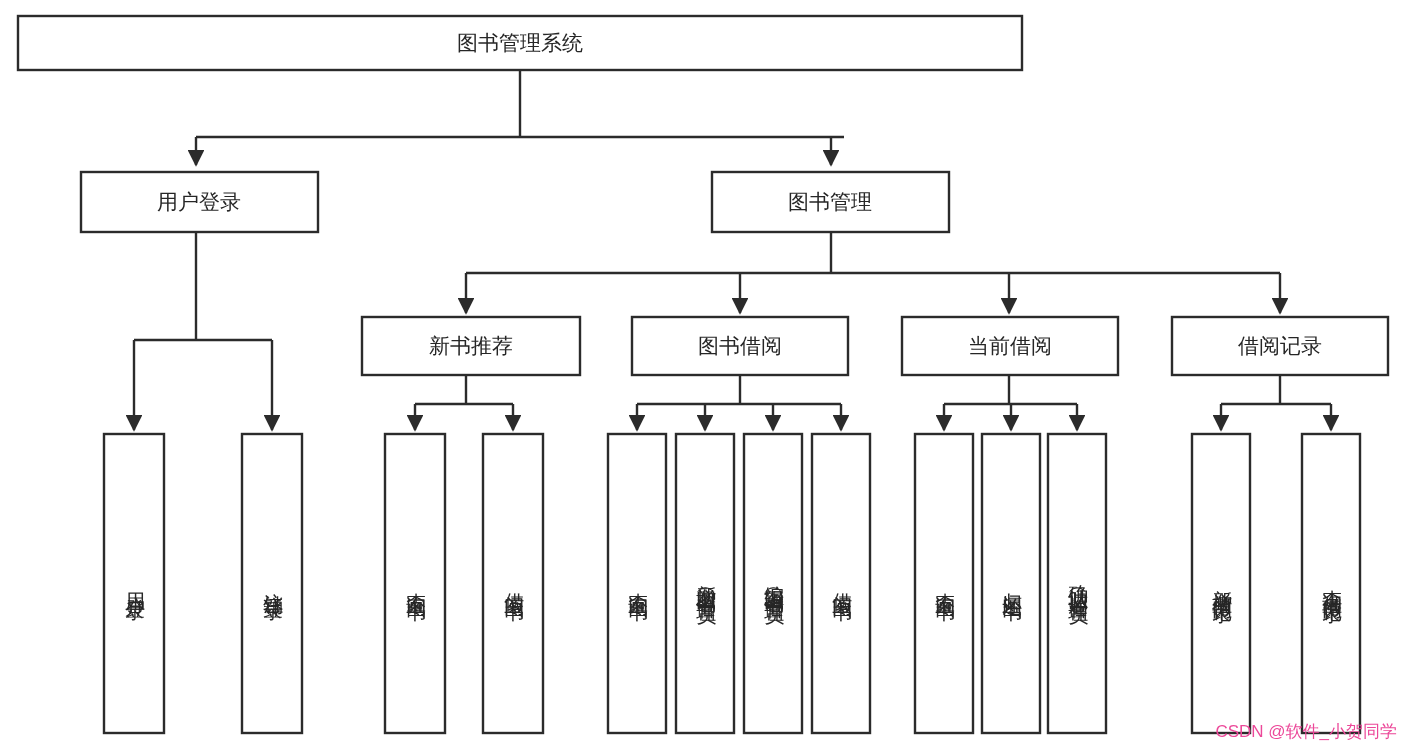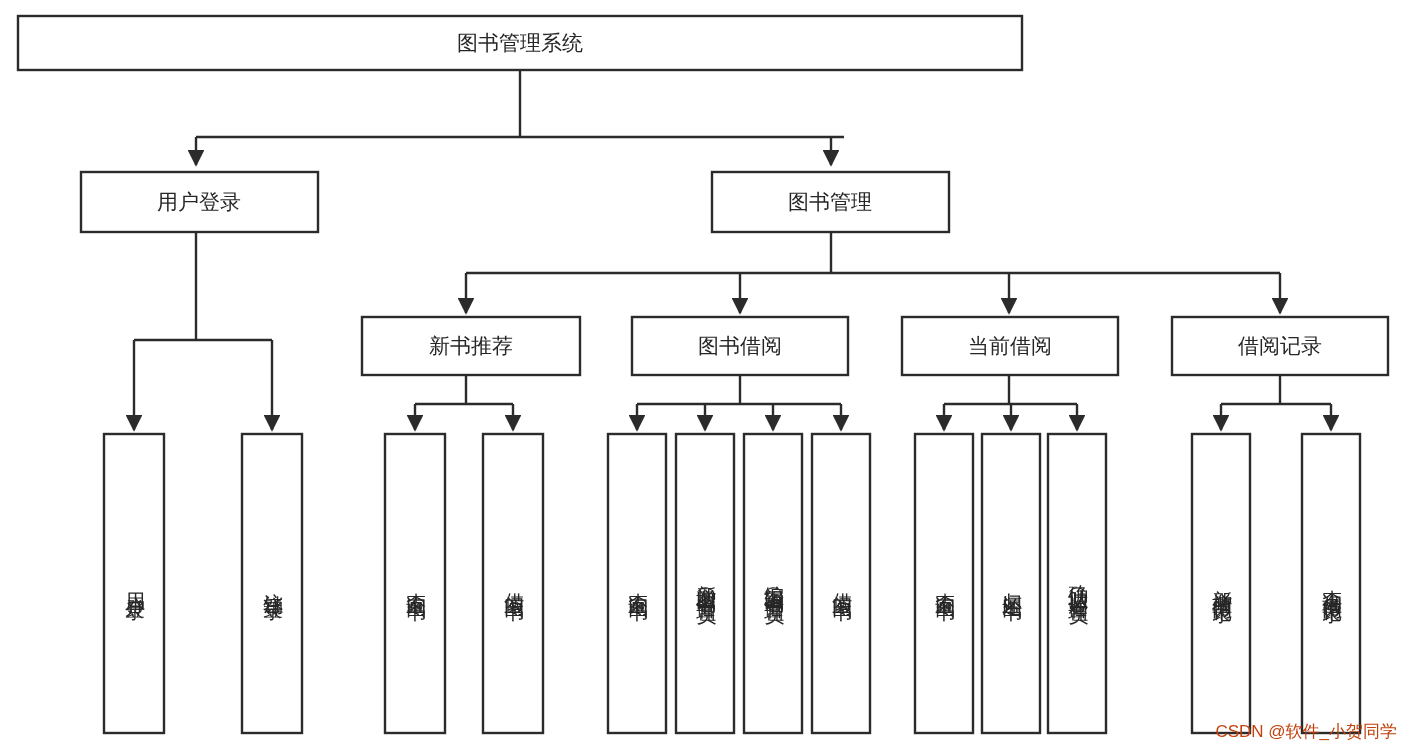--- a/index.html
+++ b/index.html
@@ -152,14 +152,14 @@
     <g>
       <rect class="node-rect" x="1192" y="434" width="58" height="299" stroke="#2b2b2b" fill="#ffffff"></rect>
       <text class="node-label v-label" x="1221" y="583" fill="#262626">新增借阅记录</text>
     </g>
     <g>
       <rect class="node-rect" x="1302" y="434" width="58" height="299" stroke="#2b2b2b" fill="#ffffff"></rect>
       <text class="node-label v-label" x="1331" y="583" fill="#262626">查询借阅记录</text>
     </g>
   </svg>
 
-  <div class="watermark" style="color: #c2410c; margin-top: 18px;">CSDN @软件_小贺同学</div>
+  <div class="watermark" style="color: #ec4899; margin-top: 18px;">CSDN @软件_小贺同学</div>
 </div>
 
 </body></html>

